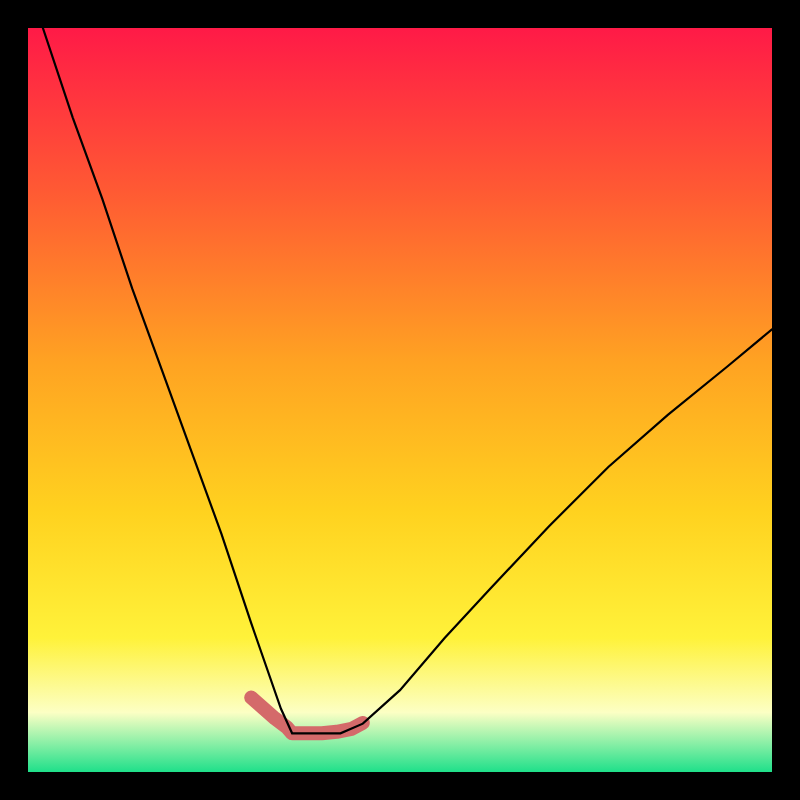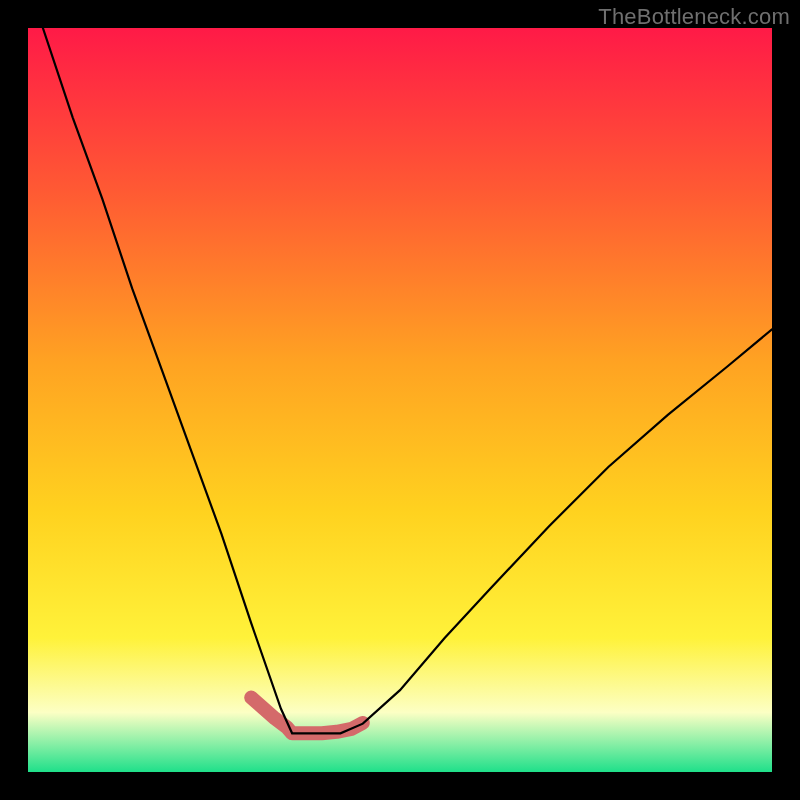--- a/index.html
+++ b/index.html
@@ -33,21 +33,20 @@
     letter-spacing: 0.2px;
     font-weight: 500;
   }
   svg { display: block; }
 </style>
 </head>
 <body>
 
 <div class="frame">
 
-  <div class="watermark">TheBottleneck.com</div>
 
   <div class="plot">
     <svg id="chart-svg" width="744" height="744" viewBox="0 0 744 744">
       <defs>
         <linearGradient id="bg-grad" x1="0" y1="0" x2="0" y2="1">
           <stop id="g0" offset="0%" stop-color="#ff1a47"></stop>
           <stop id="g1" offset="22%" stop-color="#ff5a33"></stop>
           <stop id="g2" offset="45%" stop-color="#ffa322"></stop>
           <stop id="g3" offset="65%" stop-color="#ffd21f"></stop>
           <stop id="g4" offset="82%" stop-color="#fff23a"></stop>

